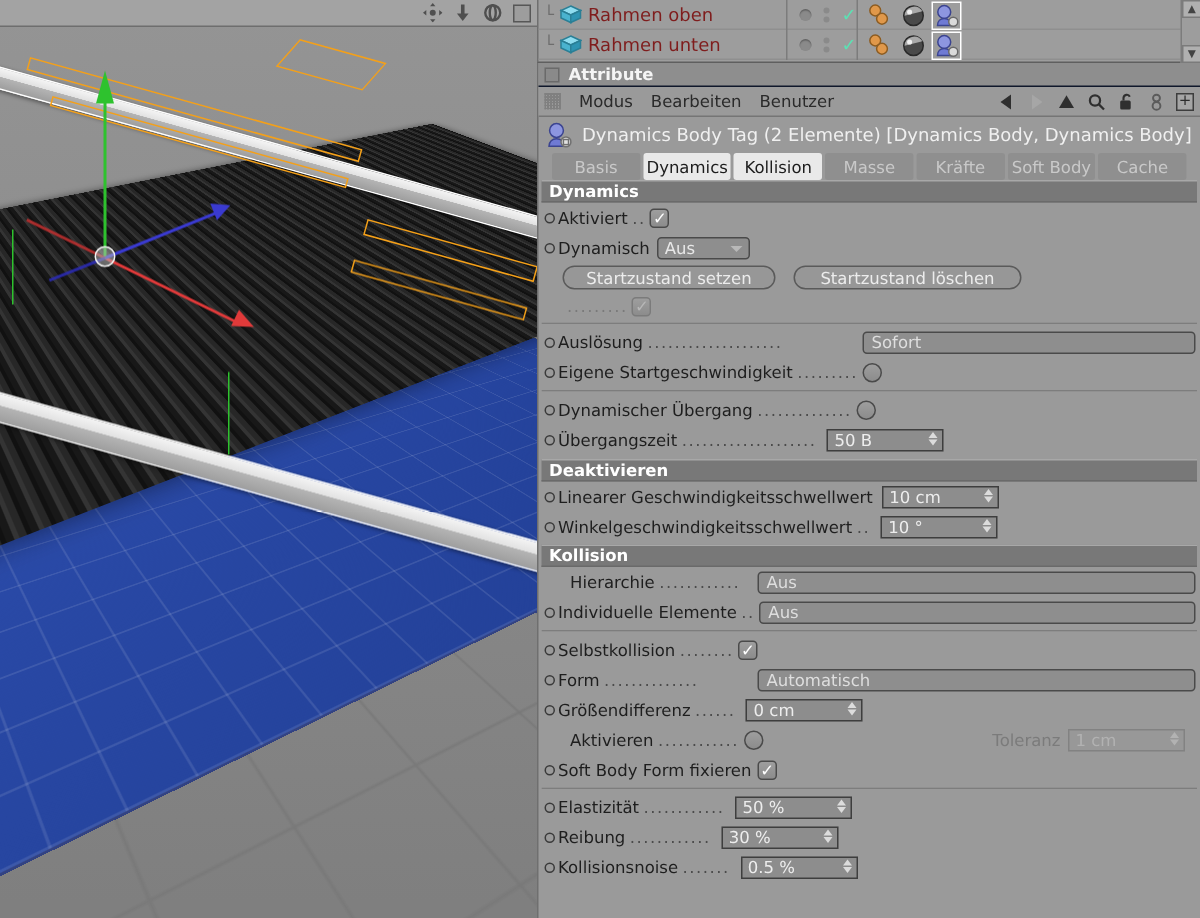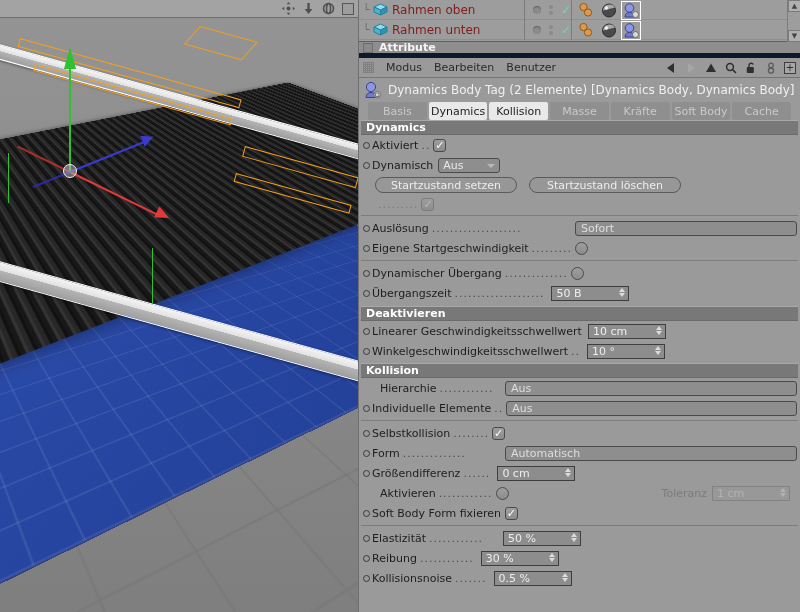--- a/index.html
+++ b/index.html
@@ -123,21 +123,21 @@
   .tag { width: 18px; height: 17px; position: relative; }
   .tag-sel { outline: 1px solid #ffffff; }
   .obj-scroll { position: absolute; right: 0; top: 0; width: 13px; height: 42px; background: #9d9d9d;
                 border-left: 1px solid #7c7c7c; display: flex; flex-direction: column; justify-content: space-between; }
   .sb-arrow { width: 13px; height: 12px; background: #b0b0b0; border: 1px solid #7b7b7b;
               display: flex; align-items: center; justify-content: center; font-size: 7px; color: #444; }
 
   
   #attr { position: absolute; left: 0; top: 42px; width: 442px; height: 570px; background: #9a9a9a;
           border-left: 1px solid #6f6f6f; }
-  .attr-title { height: 16px; background: #8e8e8e; border-bottom: 5px solid #0f172a;
+  .attr-title { height: 16px; background: #8e8e8e; border-bottom: 1px solid #0f172a;
                 display: flex; align-items: center; padding-left: 4px; gap: 6px; }
   .title-box { width: 10px; height: 10px; border: 1px solid #6a6a6a; background: #8a8a8a; }
   .attr-title span { color: #f5f5f5; font-weight: bold; font-size: 11px; }
   .attr-menu { height: 20px; background: #9a9a9a; border-bottom: 1px solid #757575;
                display: flex; align-items: center; padding: 0 4px; gap: 12px; position: relative; }
   .grip { width: 11px; height: 11px;
           background-image: repeating-linear-gradient(0deg, #787878 0 1px, transparent 1px 2px),
                             repeating-linear-gradient(90deg, #787878 0 1px, transparent 1px 2px);
           opacity: .75; }
   .menu-item { color: #2a2a2a; font-size: 11px; }
@@ -622,21 +622,21 @@
           <span class="lbl">Soft Body Form fixieren</span>
           <span class="chk" style="margin-left:4px;">✓</span>
         </div>
 
         <div class="sep"></div>
 
         <div class="row">
           <span class="bullet"></span>
           <span class="lbl">Elastizität</span>
           <span class="dots">............</span>
-          <span class="numfield" style="width:78px; margin-left:17px;">
+          <span class="numfield" style="width:78px; margin-left:4px;">
             <span class="val">50 %</span>
             <span class="spin">
                 <i class="up"></i>
                 <i class="dn"></i>
               </span>
           </span>
         </div>
 
         <div class="row">
           <span class="bullet"></span>

